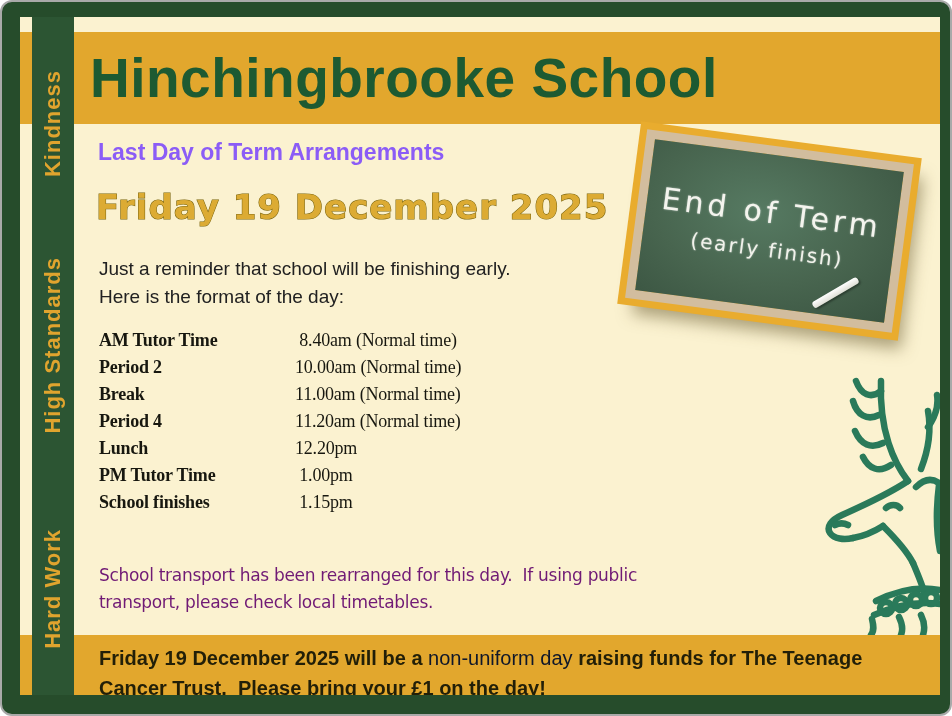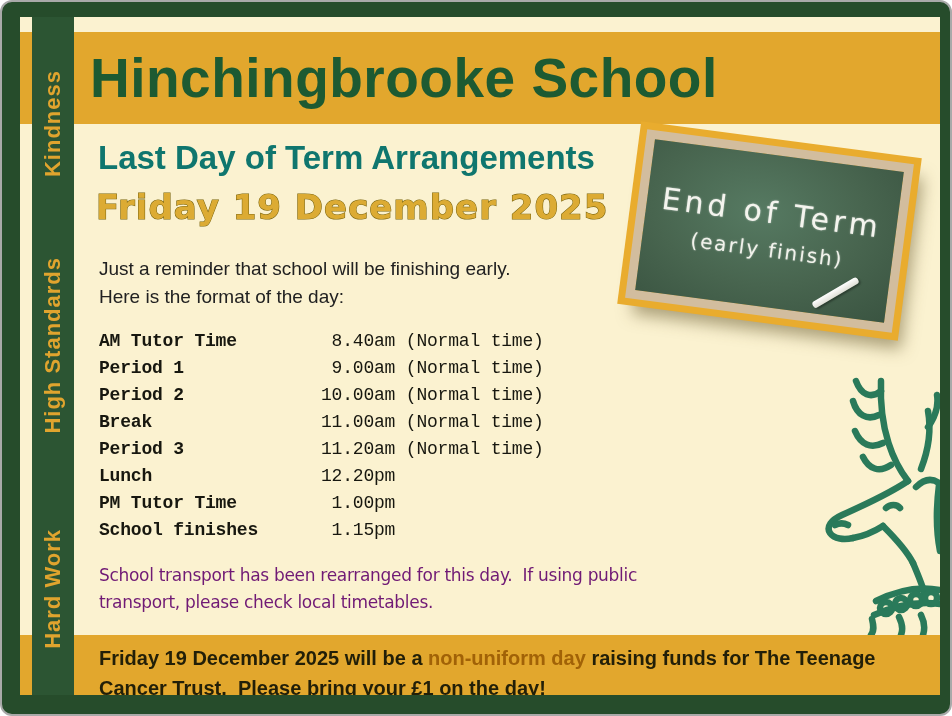--- a/index.html
+++ b/index.html
@@ -50,57 +50,57 @@
   
   .school-name {
     position:absolute; left:70px; top:15px; height:92px; right:0;
     display:flex; align-items:center;
     font-size:55px; font-weight:bold; color:#1D5A32; letter-spacing:0.5px;
     z-index:2;
   }
 
   .page-title {
     position:absolute; left:78px; top:122px;
-    font-size:33px; font-weight:bold; color:#0f766e;
+    font-size:23px; font-weight:bold; color:#8b5cf6;
   }
 
   .date-line {
     position:absolute; left:76px; top:170px;
     font-family:"DejaVu Sans", sans-serif;
     font-size:34px; font-weight:bold; color:#DCAB33;
     -webkit-text-stroke:1.1px #7c660f; paint-order:stroke fill;
     letter-spacing:1px;
     text-align:center;
   }
 
   .intro {
     position:absolute; left:79px; top:238px;
     font-size:19px; color:#212121; line-height:28px;
     white-space:pre-wrap;
   }
 
   .schedule { position:absolute; left:79px; top:310px; }
   .sched-row { display:flex; height:27px; align-items:center;
-    font-family:Liberation Mono, monospace; font-size:18px; color:#17170f;gap:26px; }
+    font-family:Liberation Serif, serif; font-size:18px; color:#17170f; }
   .sched-label { width:196px; font-weight:bold; letter-spacing:-0.2px; }
   .sched-time { white-space:pre; letter-spacing:-0.2px; }
 
   .transport {
     position:absolute; left:79px; top:545px;
     font-family:"DejaVu Sans", sans-serif;
     font-size:17px; color:#701a75; line-height:27px;
     white-space:pre-wrap; letter-spacing:-0.3px;
   }
 
   .footer-note {
     position:absolute; left:79px; top:626px; width:792px;
     font-size:20px; font-weight:600; color:#221f08; line-height:30px;
     white-space:pre-wrap; z-index:6;
   }
-  .footer-note b { font-weight:700; color:#a16207; }
+  .footer-note b { font-weight:400; color:#0f172a; }
 
   
   .chalkboard {
     position:absolute; left:608px; top:122px; width:283px; height:184px;
     background:#E9AC2E;
     padding:7px;
     transform:rotate(7.5deg);
     box-shadow:10px 14px 16px -6px rgba(96,82,38,0.5);
     z-index:4;
   }
@@ -163,37 +163,33 @@
     <div class="intro">Just a reminder that school will be finishing early.
 Here is the format of the day:</div>
 
     <div class="schedule">
 
         <div class="sched-row">
           <span class="sched-label">AM Tutor Time</span>
           <span class="sched-time"> 8.40am (Normal time)</span>
         </div>
 
-        <div class="sched-row">
-          <span class="sched-label">Period 1</span>
-          <span class="sched-time"> 9.00am (Normal time)</span>
-        </div>
 
         <div class="sched-row">
           <span class="sched-label">Period 2</span>
           <span class="sched-time">10.00am (Normal time)</span>
         </div>
 
         <div class="sched-row">
           <span class="sched-label">Break</span>
           <span class="sched-time">11.00am (Normal time)</span>
         </div>
 
         <div class="sched-row">
-          <span class="sched-label">Period 3</span>
+          <span class="sched-label">Period 4</span>
           <span class="sched-time">11.20am (Normal time)</span>
         </div>
 
         <div class="sched-row">
           <span class="sched-label">Lunch</span>
           <span class="sched-time">12.20pm</span>
         </div>
 
         <div class="sched-row">
           <span class="sched-label">PM Tutor Time</span>

